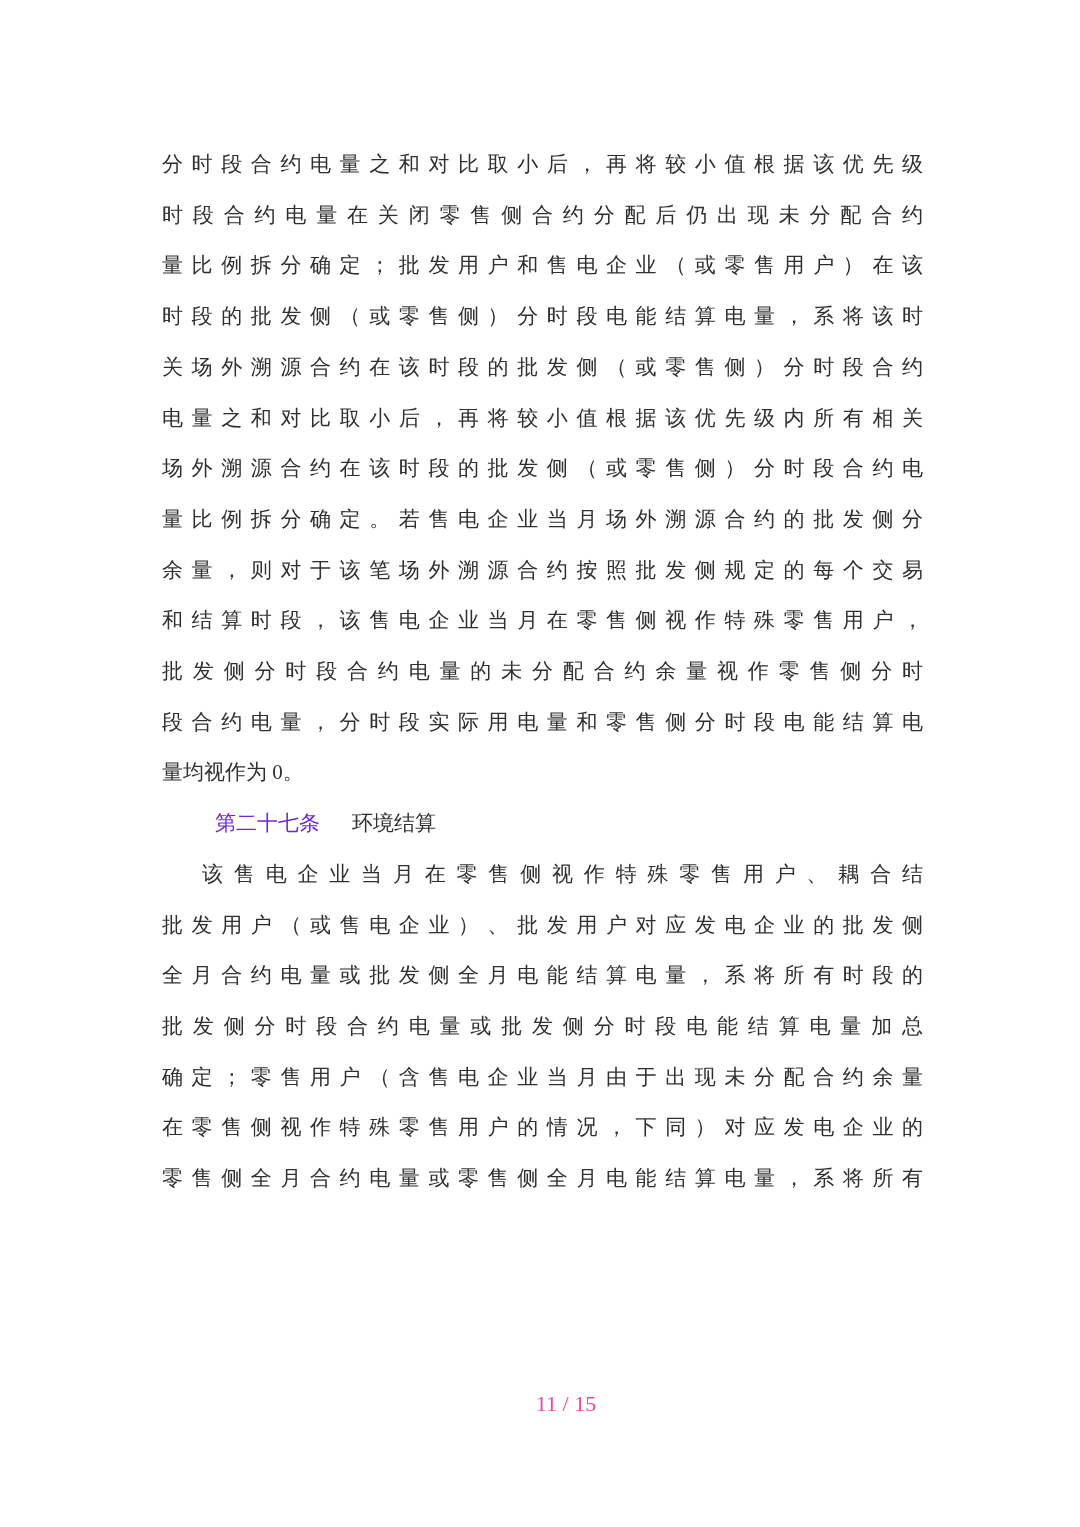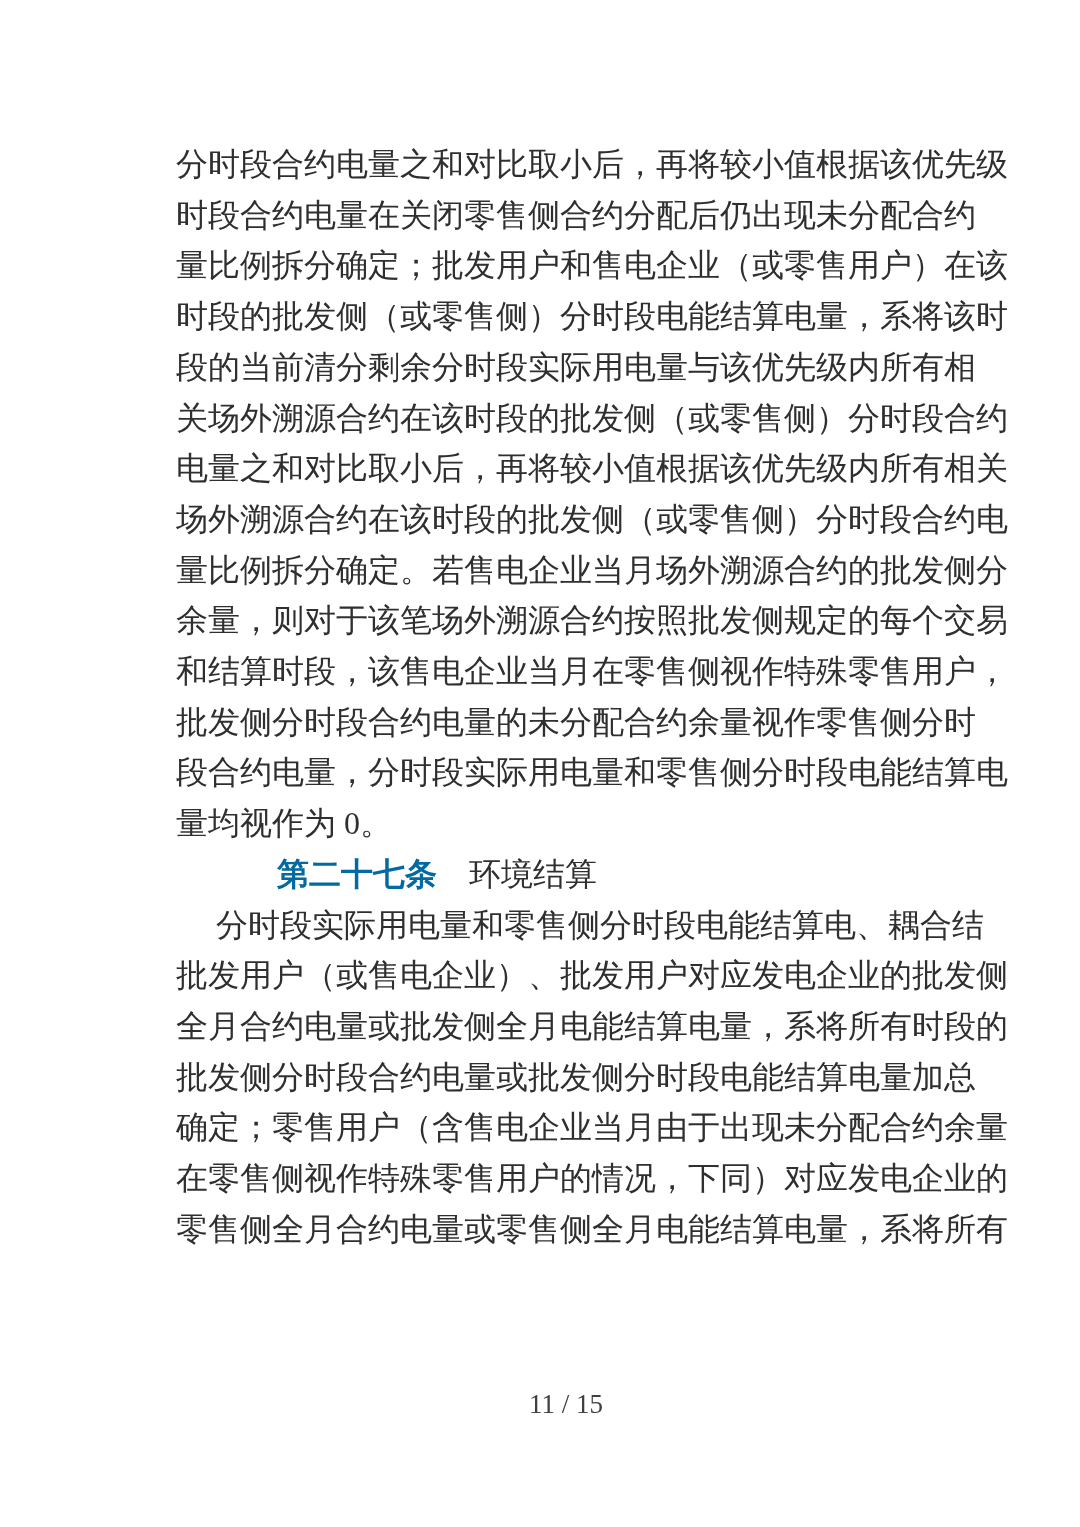--- a/index.html
+++ b/index.html
@@ -10,24 +10,24 @@
   .page {
     position: relative;
     width: 1080px;
     height: 1527px;
     background: #ffffff;
     overflow: hidden;
     font-family: "Liberation Serif", "DejaVu Serif", serif;
   }
   .textblock {
     position: absolute;
-    left: 176px;
+    left: 162px;
     top: 139px;
     width: 761px;
-    font-size: 32px;
+    font-size: 21px;
     line-height: 50.7px;
     color: #2f2f2f;
     letter-spacing: 0;
   }
   .line {
     text-align: justify;
     text-align-last: justify;
     -moz-text-align-last: justify;
     white-space: nowrap;
   }
@@ -39,66 +39,64 @@
   .line.indent {
     padding-left: 40px;
   }
   .heading-line {
     margin-left: 53px;
     text-align: left;
     text-align-last: left;
     white-space: nowrap;
   }
   .heading-number {
-    font-weight: 700;
-    color: #0369a1;
+    font-weight: 400;
+    color: #6d28d9;
     margin-right: 32px;
-    margin-left: 48px;
   }
   .heading-title {
     color: #2f2f2f;
   }
   .page-footer {
     position: absolute;
     top: 1388px;
     left: 566px;
     transform: translateX(-50%);
-    font-size: 27px;
+    font-size: 22px;
     line-height: 32px;
-    color: #404040;
+    color: #ec4899;
     font-family: "Liberation Serif", "DejaVu Serif", serif;
   }
 </style>
 </head>
 <body>
 
 <div class="page">
 
   <div class="textblock">
 
     <div class="line">分时段合约电量之和对比取小后，再将较小值根据该优先级</div>
     <div class="line">时段合约电量在关闭零售侧合约分配后仍出现未分配合约</div>
     <div class="line">量比例拆分确定；批发用户和售电企业（或零售用户）在该</div>
     <div class="line">时段的批发侧（或零售侧）分时段电能结算电量，系将该时</div>
-    <div class="line">段的当前清分剩余分时段实际用电量与该优先级内所有相</div>
     <div class="line">关场外溯源合约在该时段的批发侧（或零售侧）分时段合约</div>
     <div class="line">电量之和对比取小后，再将较小值根据该优先级内所有相关</div>
     <div class="line">场外溯源合约在该时段的批发侧（或零售侧）分时段合约电</div>
     <div class="line">量比例拆分确定。若售电企业当月场外溯源合约的批发侧分</div>
     <div class="line">余量，则对于该笔场外溯源合约按照批发侧规定的每个交易</div>
     <div class="line">和结算时段，该售电企业当月在零售侧视作特殊零售用户，</div>
     <div class="line">批发侧分时段合约电量的未分配合约余量视作零售侧分时</div>
     <div class="line">段合约电量，分时段实际用电量和零售侧分时段电能结算电</div>
     <div class="line no-justify">量均视作为 0。</div>
 
     <div class="heading-line">
       <span class="heading-number">第二十七条</span><span class="heading-title">环境结算</span>
     </div>
 
-    <div class="line indent">分时段实际用电量和零售侧分时段电能结算电、耦合结</div>
+    <div class="line indent">该售电企业当月在零售侧视作特殊零售用户、耦合结</div>
     <div class="line">批发用户（或售电企业）、批发用户对应发电企业的批发侧</div>
     <div class="line">全月合约电量或批发侧全月电能结算电量，系将所有时段的</div>
     <div class="line">批发侧分时段合约电量或批发侧分时段电能结算电量加总</div>
     <div class="line">确定；零售用户（含售电企业当月由于出现未分配合约余量</div>
     <div class="line">在零售侧视作特殊零售用户的情况，下同）对应发电企业的</div>
     <div class="line">零售侧全月合约电量或零售侧全月电能结算电量，系将所有</div>
 
   </div>
 
   <div class="page-footer">11 / 15</div>

